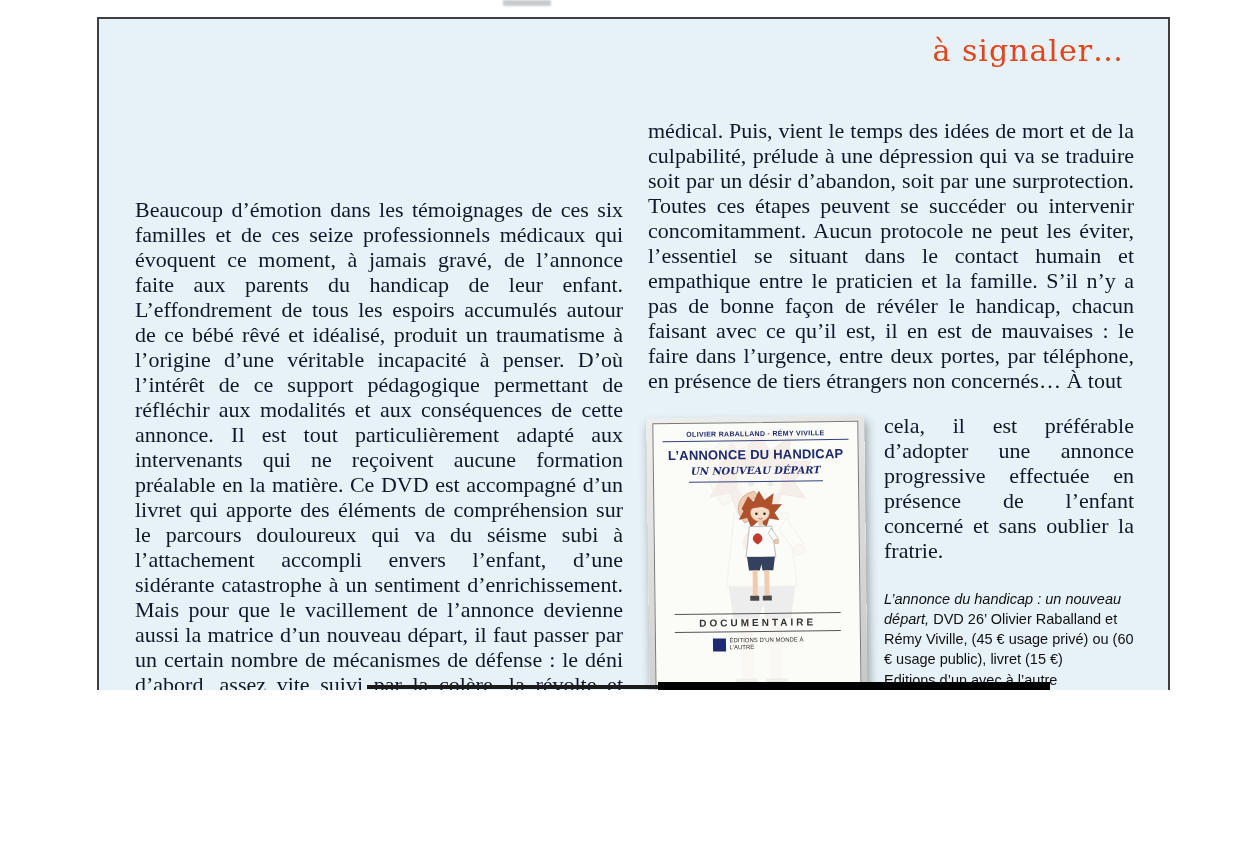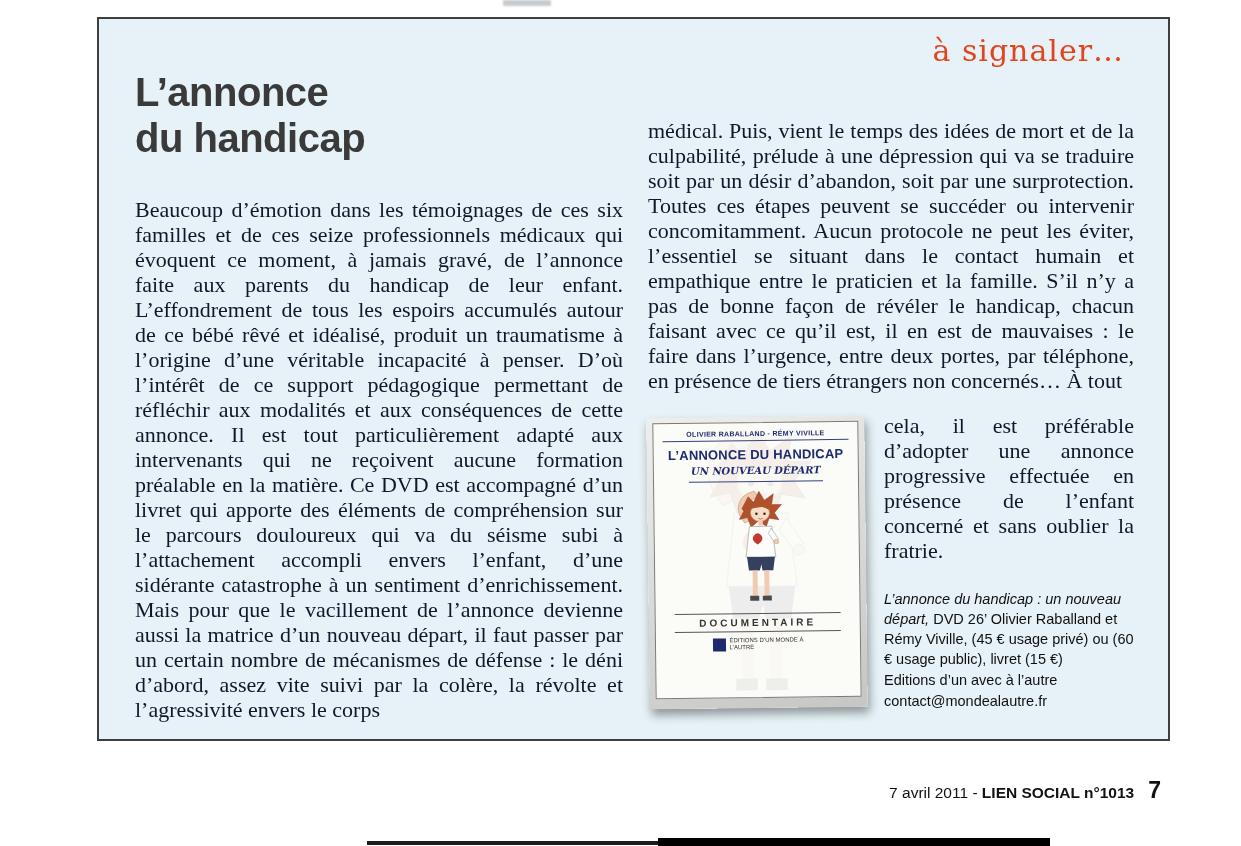--- a/index.html
+++ b/index.html
@@ -1,17 +1,17 @@
 <!DOCTYPE html>
 <html lang="fr"><head>
 <meta charset="utf-8">
 <style>
   html,body{margin:0;padding:0;}
   body{background:#ffffff;}
-  .page{position:relative;width:1241px;height:846px;background:#ffffff;overflow:hidden;
+  .page{position:relative;width:1241px;height:690px;background:#ffffff;overflow:hidden;
         font-family:"Liberation Sans",sans-serif;}
   .panel{position:absolute;left:97px;top:17px;width:1073px;height:724px;box-sizing:border-box;
          background:#e6f2f7;border:2px solid #3f3f3f;}
   .section-label{position:absolute;top:14px;right:44px;
                  font-family:"DejaVu Serif",serif;font-size:30px;letter-spacing:1px;
                  color:#e2451c;}
   .title{position:absolute;left:36px;top:50px;margin:0;
          font-family:"Liberation Sans",sans-serif;font-weight:bold;
          font-size:40px;line-height:46px;letter-spacing:-0.5px;color:#3a3a3a;}
   .col-left{position:absolute;left:36px;top:178px;width:488px;}
@@ -88,21 +88,20 @@
     </g>
   </defs>
 </svg>
 
 <div class="page">
 
   <div class="panel">
 
     <div class="section-label">à signaler…</div>
 
-    <h1 class="title"><span>L’annonce</span><br><span>du handicap</span></h1>
 
     <div class="col-left">
       <p class="body-text">Beaucoup d’émotion dans les témoignages de ces six familles et de ces seize professionnels médicaux qui évoquent ce moment, à jamais gravé, de l’annonce faite aux parents du handicap de leur enfant. L’effondrement de tous les espoirs accumulés autour de ce bébé rêvé et idéalisé, produit un traumatisme à l’origine d’une véritable incapacité à penser. D’où l’intérêt de ce support pédagogique permettant de réfléchir aux modalités et aux conséquences de cette annonce. Il est tout particulièrement adapté aux intervenants qui ne reçoivent aucune formation préalable en la matière. Ce DVD est accompagné d’un livret qui apporte des éléments de compréhension sur le parcours douloureux qui va du séisme subi à l’attachement accompli envers l’enfant, d’une sidérante catastrophe à un sentiment d’enrichissement. Mais pour que le vacillement de l’annonce devienne aussi la matrice d’un nouveau départ, il faut passer par un certain nombre de mécanismes de défense : le déni d’abord, assez vite suivi par la colère, la révolte et l’agressivité envers le corps</p>
     </div>
 
     <div class="col-right">
       <p class="body-text">médical. Puis, vient le temps des idées de mort et de la culpabilité, prélude à une dépression qui va se traduire soit par un désir d’abandon, soit par une surprotection. Toutes ces étapes peuvent se succéder ou intervenir concomitamment. Aucun protocole ne peut les éviter, l’essentiel se situant dans le contact humain et empathique entre le praticien et la famille. S’il n’y a pas de bonne façon de révéler le handicap, chacun faisant avec ce qu’il est, il en est de mauvaises : le faire dans l’urgence, entre deux portes, par téléphone, en présence de tiers étrangers non concernés… À tout</p>
 
       <div class="wrap-zone">
 

